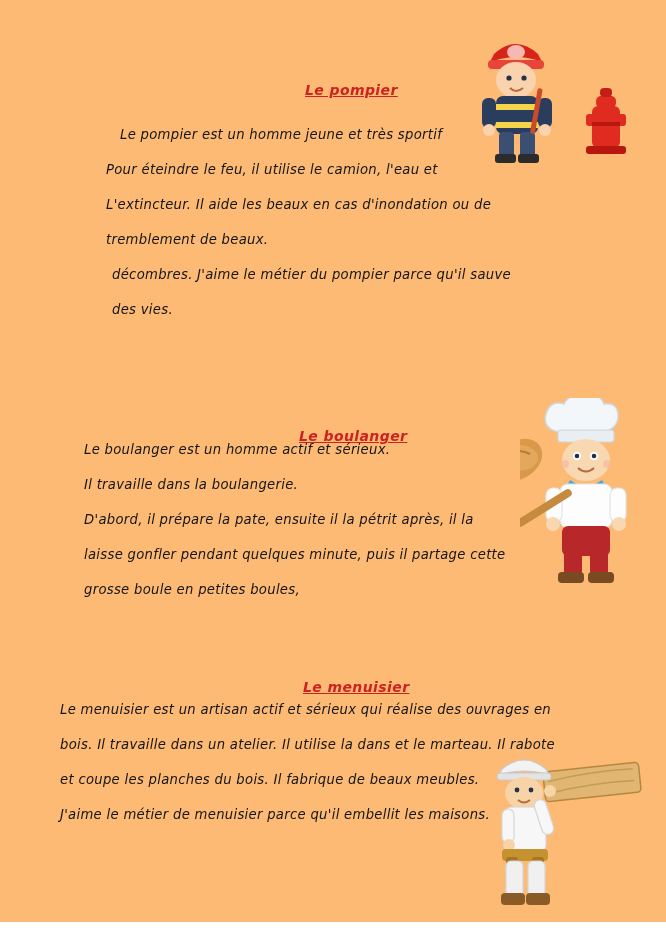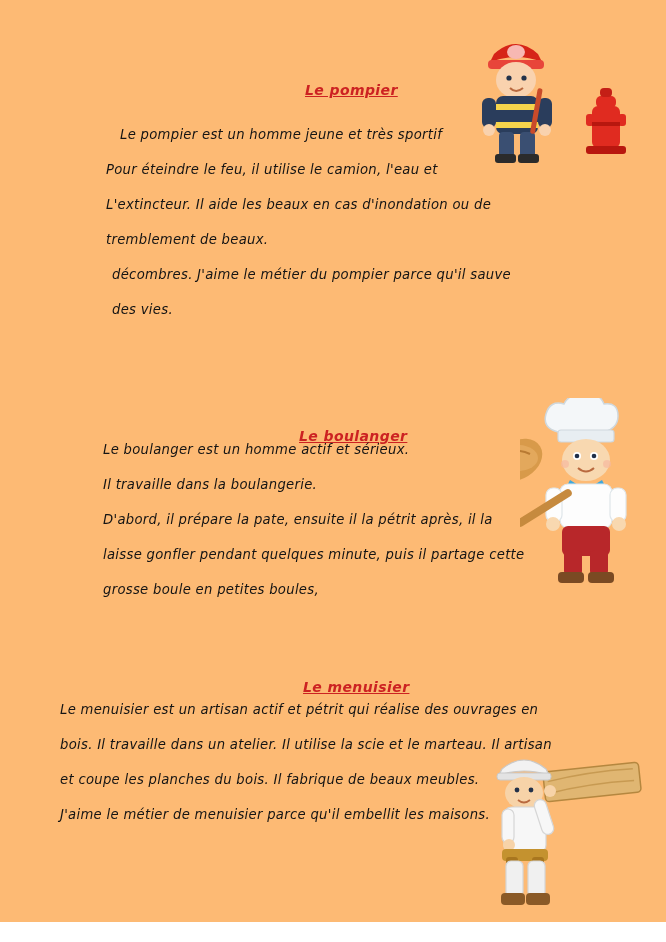--- a/index.html
+++ b/index.html
@@ -122,21 +122,21 @@
         <rect x="27" y="124" width="21" height="9" rx="3" fill="#2b2b2b"></rect>
         <rect x="50" y="124" width="21" height="9" rx="3" fill="#2b2b2b"></rect>
 
         <rect x="66" y="58" width="5" height="46" rx="2" fill="#c94b2a" transform="rotate(10 68 80)"></rect>
       </g>
     </svg>
   </div>
 
   <div class="section-title" style="left:299px; top:380px;margin-top:48px;">Le boulanger</div>
 
-  <div class="para" style="left:95px; top:428px; width:480px;">
+  <div class="para" style="left:76px; top:428px; width:480px;">
     <p><span>Le boulanger est un homme actif et sérieux.</span></p>
     <p><span>Il travaille dans la boulangerie.</span></p>
     <p class="justify" style="width:466px;"><span>D'abord, il prépare la pate, ensuite il la pétrit après, il la</span></p>
     <p class="justify" style="width:470px;"><span>laisse gonfler pendant quelques minute, puis il partage cette</span></p>
     <p><span>grosse boule en petites boules,</span></p>
   </div>
 
   <div class="illus" id="baker-illustration">
     <svg width="145" height="200" viewBox="0 0 145 200">
       <g>
@@ -175,22 +175,22 @@
         <ellipse cx="-2" cy="62" rx="26" ry="19" fill="#d89a4a" transform="rotate(-32 -2 62)"></ellipse>
         <ellipse cx="-2" cy="60" rx="20" ry="13" fill="#e3a85c"></ellipse>
         <path d="M-14 56 q12 -6 24 0" stroke="#b87a33" stroke-width="2" fill="none"></path>
       </g>
     </svg>
   </div>
 
   <div class="section-title" style="left:303px; top:679px;">Le menuisier</div>
 
   <div class="para" style="left:52px; top:688px; width:530px;">
-    <p><span>Le menuisier est un artisan actif et pétrit qui réalise des ouvrages en</span></p>
-    <p><span>bois. Il travaille dans un atelier. Il utilise la scie et le marteau. Il artisan</span></p>
+    <p><span>Le menuisier est un artisan actif et sérieux qui réalise des ouvrages en</span></p>
+    <p><span>bois. Il travaille dans un atelier. Il utilise la dans et le marteau. Il rabote</span></p>
     <p><span>et coupe les planches du bois. Il fabrique de beaux meubles.</span></p>
     <p><span>J'aime le métier de menuisier parce qu'il embellit les maisons.</span></p>
   </div>
 
   <div class="illus" id="carpenter-illustration">
     <svg width="165" height="170" viewBox="0 0 165 170">
       <g>
         <rect x="56" y="22" width="96" height="30" rx="4" fill="#e0b672" stroke="#b5873f" stroke-width="1.5" transform="rotate(-6 104 37)"></rect>
         <path d="M60 32 q40 -6 86 -4" stroke="#c79a52" stroke-width="1.5" fill="none" transform="rotate(-6 104 37)"></path>
         <path d="M60 44 q40 -6 86 -4" stroke="#c79a52" stroke-width="1.5" fill="none" transform="rotate(-6 104 37)"></path>

